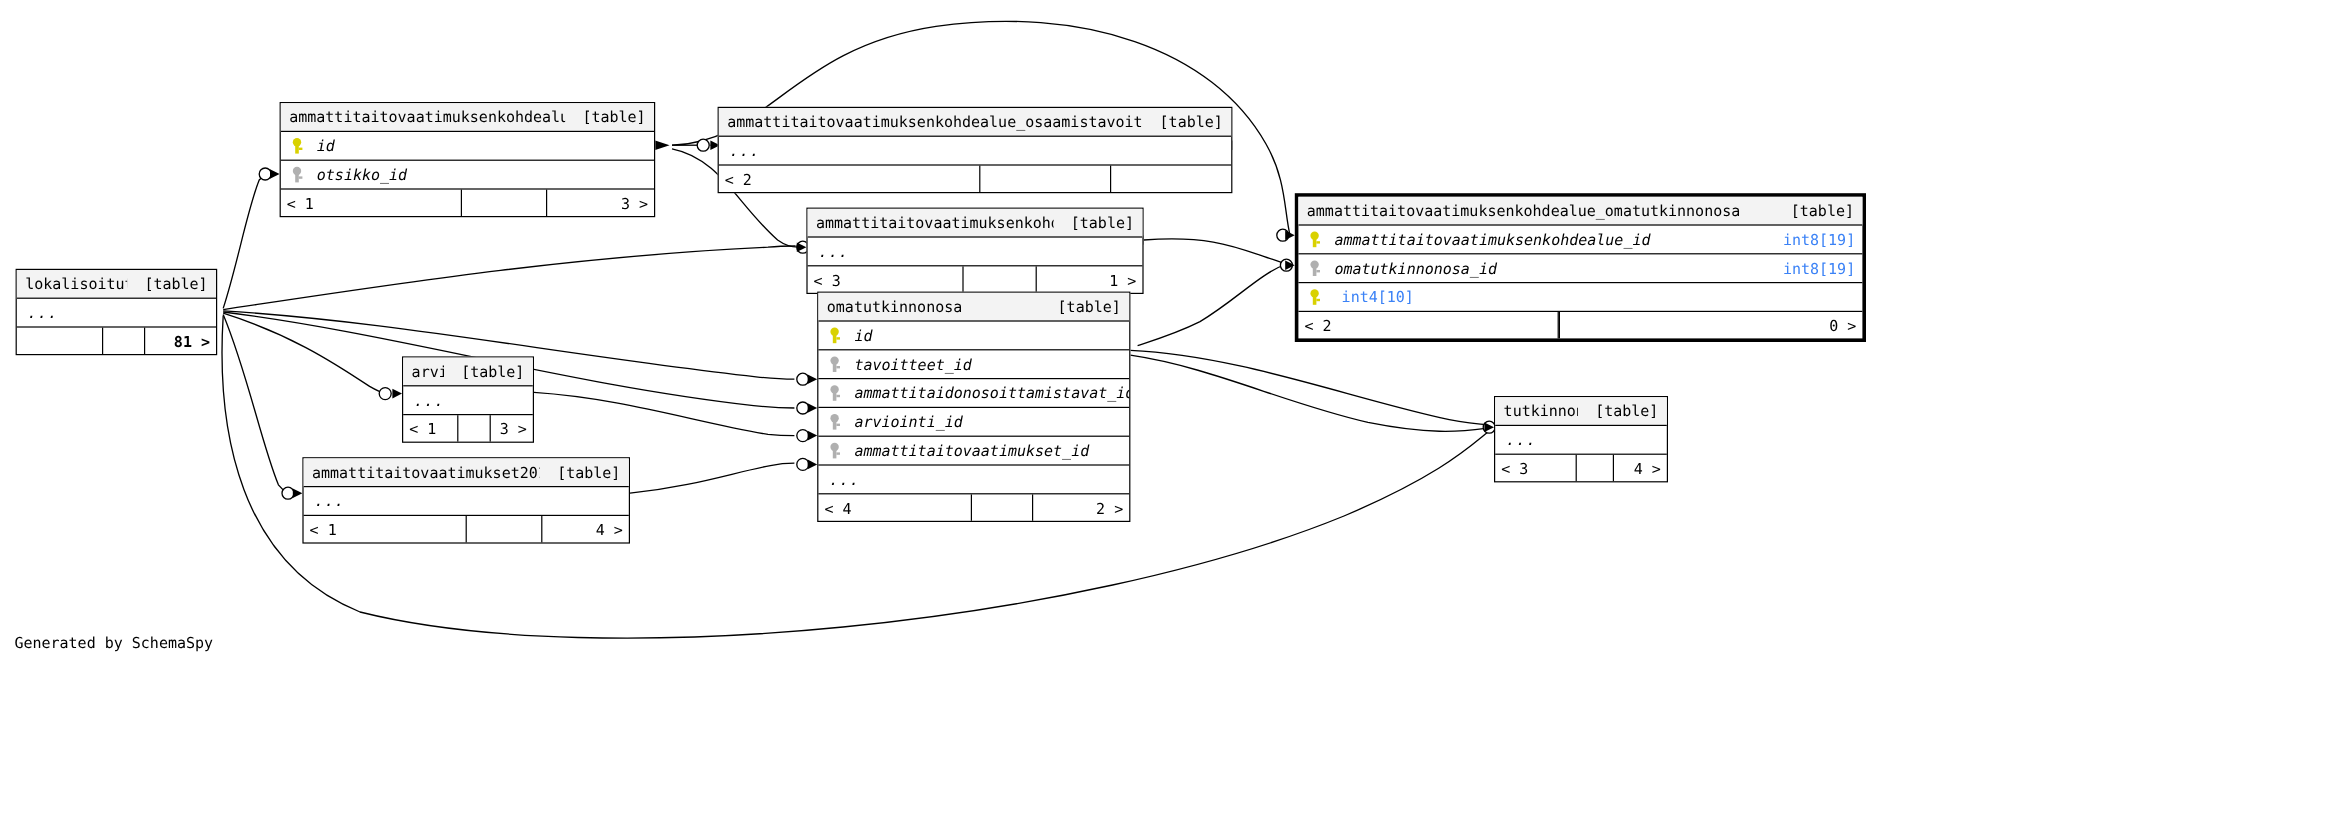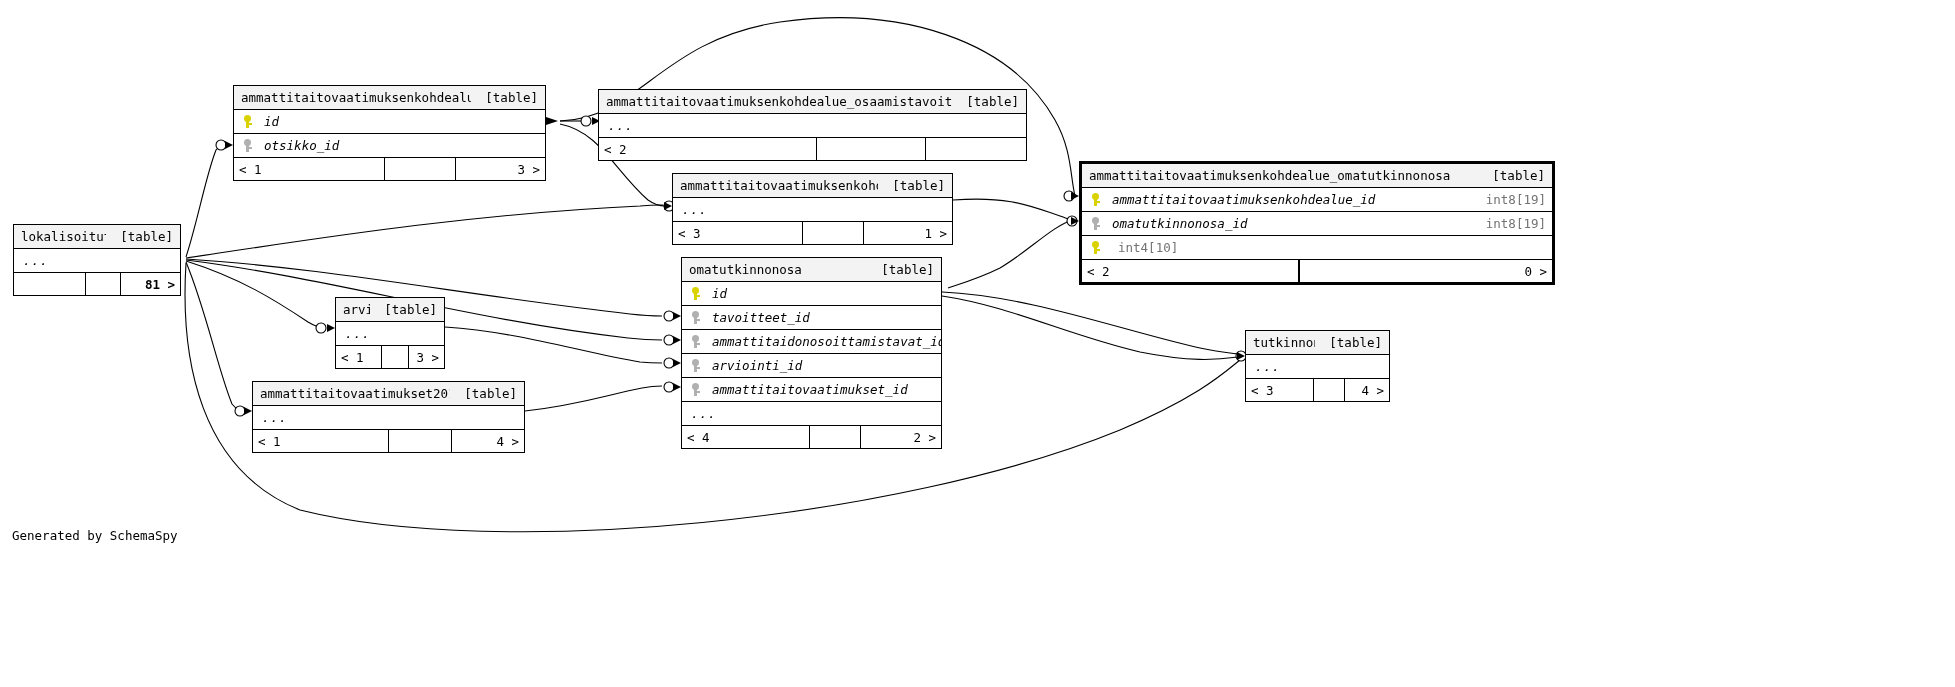--- a/index.html
+++ b/index.html
@@ -15,21 +15,21 @@
   .t-header{background:#f3f3f3;border-bottom:1px solid #000000;
             height:23px;line-height:23px;display:flex;align-items:center;
             justify-content:space-between;padding:0 7px;font-size:12.5px;color:#000;
             white-space:nowrap;}
   .t-header .tname{overflow:hidden;}
   .t-header .ttag{padding-left:14px;}
 
   .t-row{height:23px;line-height:23px;border-bottom:1px solid #000000;
          display:flex;align-items:center;font-size:12.5px;color:#000;white-space:nowrap;}
   .t-row .colname{flex:1;padding-left:4px;overflow:hidden;font-style:italic;}
-  .t-row .coltype{padding-right:6px;padding-left:10px;color:#737373;}
+  .t-row .coltype{padding-right:6px;padding-left:10px;color:#3b82f6;}
   .t-row .keyslot{width:26px;display:flex;align-items:center;justify-content:center;}
   .t-row.plain .colname{padding-left:9px;}
   .t-row.ellipsis{font-size:12.5px;letter-spacing:1px;}
 
   .t-footer{height:22px;display:flex;align-items:stretch;font-size:12.5px;}
   .t-footer .fcell{display:flex;align-items:center;border-right:1px solid #000;}
   .t-footer .fcell:last-child{border-right:none;}
   .t-footer .fleft{justify-content:flex-start;padding-left:5px;}
   .t-footer .fmid{}
   .t-footer .fright{justify-content:flex-end;padding-right:5px;}
@@ -238,21 +238,21 @@
     <div class="t-row plain ellipsis">
       <span class="colname">...</span>
     </div>
     <div class="t-footer">
       <span class="fcell fleft" style="width:66px;"></span>
       <span class="fcell fmid" style="width:34px;"></span>
       <span class="fcell fright" style="flex:1;font-weight:bold;">81 &gt;</span>
     </div>
   </div>
 
-  <div class="table-node" style="left:681px;top:257px;width:261px;">
+  <div class="table-node" style="left:681px;top:243px;width:261px;">
     <div class="t-header">
       <span class="tname">omatutkinnonosa</span>
       <span class="ttag">[table]</span>
     </div>
     <div class="t-row">
       <span class="keyslot">
         <span class="keyicon pk">
             <i class="head"></i>
             <i class="shaft"></i>
             <i class="tooth"></i>

